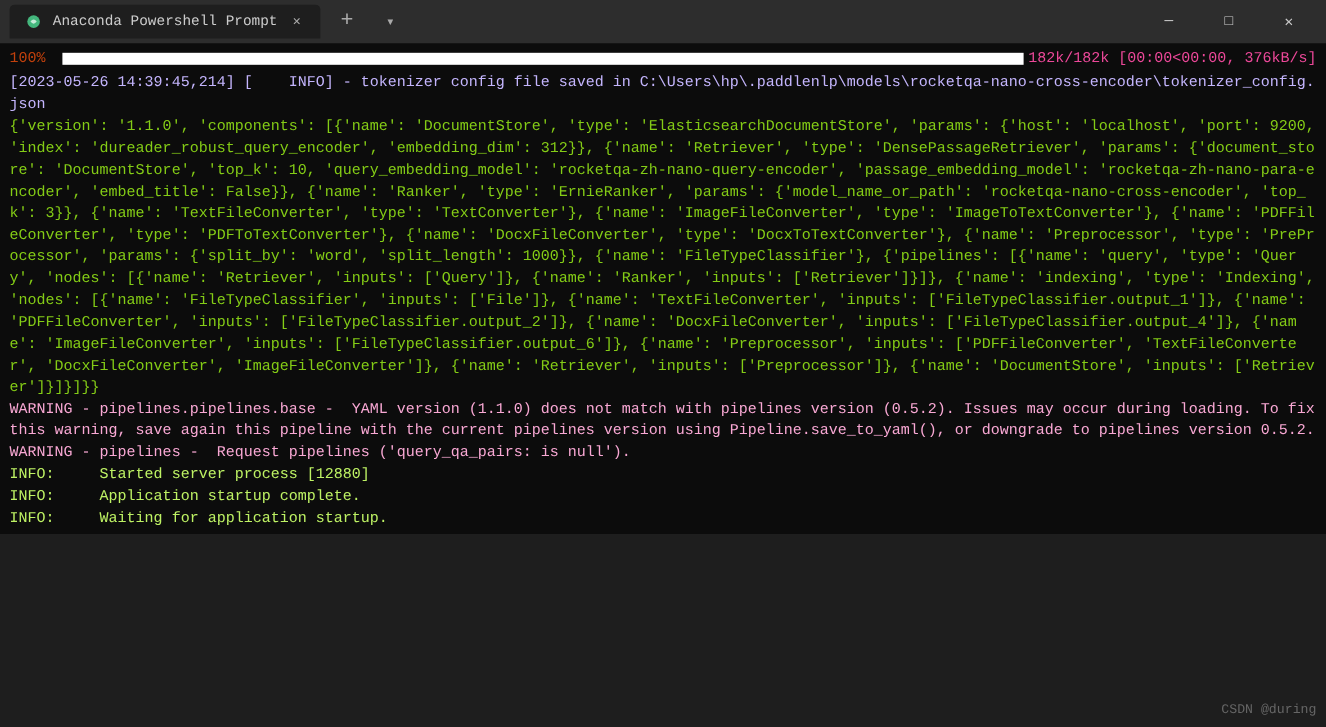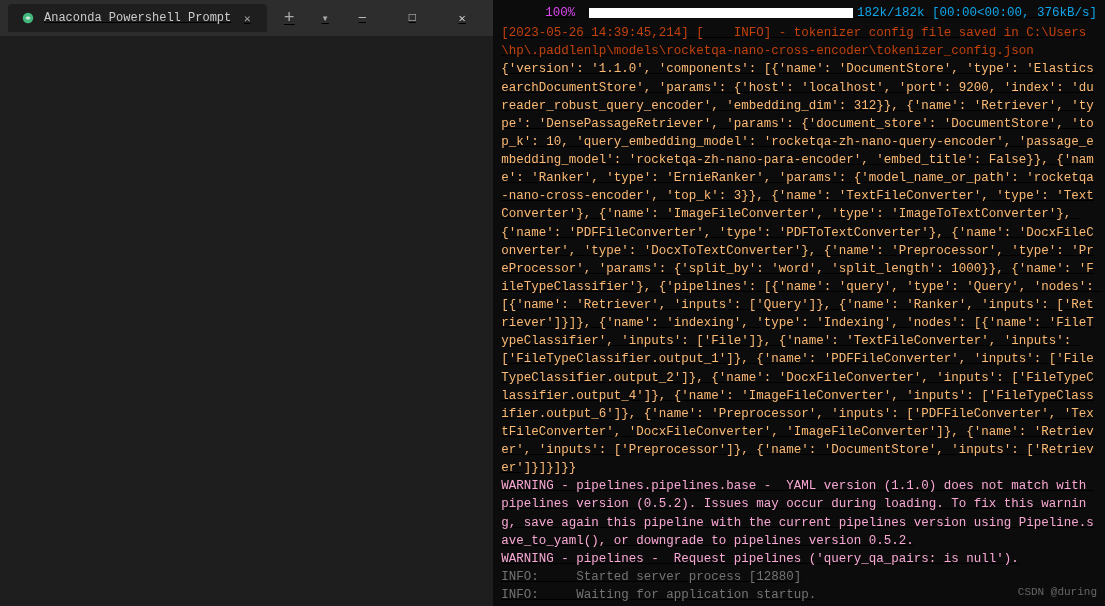--- a/index.html
+++ b/index.html
@@ -7,23 +7,22 @@
       width: 1105px;
       height: 606px;
       background: #1a1a1a;
       font-family: 'Consolas', 'Courier New', monospace;
       overflow: hidden;
     }
     .window {
       width: 1105px;
       height: 606px;
       display: flex;
-      flex-direction: row;
+      flex-direction: column;
       background: #1e1e1e;
-      text-decoration: underline;
     }
     .title-bar {
       background: #2d2d2d;
       height: 36px;
       display: flex;
       align-items: center;
       padding: 0 8px;
       flex-shrink: 0;
     }
     .title-bar-left {
@@ -111,44 +110,43 @@
       line-height: 1.45;
       color: #cccccc;
     }
     .progress-bar-line {
       display: flex;
       align-items: center;
       gap: 4px;
       margin-bottom: 2px;
     }
     .pct {
-      color: #d946ef;
+      color: #c2410c;
       min-width: 40px;
-      margin-left: 44px;
     }
     .progress-track {
       flex: 1;
       height: 10px;
       background: #555;
       position: relative;
     }
     .progress-fill {
       height: 100%;
       background: #ffffff;
       width: 100%;
     }
     .progress-info {
-      color: #0ea5e9;
+      color: #ec4899;
       min-width: 220px;
       text-align: right;
     }
     .line { display: block; white-space: pre-wrap; word-break: break-all; }
-    .cyan { color: #c2410c; }
-    .white { color: #fdba74; }
-    .green-info { color: #737373; }
+    .cyan { color: #c4b5fd; }
+    .white { color: #84cc16; }
+    .green-info { color: #bef264; }
     .yellow { color: #f9a8d4; }
     .watermark {
       position: absolute;
       bottom: 8px;
       right: 8px;
       color: #666;
       font-size: 11px;
     }
     .term-wrap {
       position: relative;
@@ -193,19 +191,19 @@
         </div>
         <span class="progress-info">182k/182k [00:00&lt;00:00, 376kB/s]</span>
       </div>
 
       <div id="terminal-lines">
           <span class="line cyan">[2023-05-26 14:39:45,214] [    INFO] - tokenizer config file saved in C:\Users\hp\.paddlenlp\models\rocketqa-nano-cross-encoder\tokenizer_config.json</span>
           <span class="line white">{'version': '1.1.0', 'components': [{'name': 'DocumentStore', 'type': 'ElasticsearchDocumentStore', 'params': {'host': 'localhost', 'port': 9200, 'index': 'dureader_robust_query_encoder', 'embedding_dim': 312}}, {'name': 'Retriever', 'type': 'DensePassageRetriever', 'params': {'document_store': 'DocumentStore', 'top_k': 10, 'query_embedding_model': 'rocketqa-zh-nano-query-encoder', 'passage_embedding_model': 'rocketqa-zh-nano-para-encoder', 'embed_title': False}}, {'name': 'Ranker', 'type': 'ErnieRanker', 'params': {'model_name_or_path': 'rocketqa-nano-cross-encoder', 'top_k': 3}}, {'name': 'TextFileConverter', 'type': 'TextConverter'}, {'name': 'ImageFileConverter', 'type': 'ImageToTextConverter'}, {'name': 'PDFFileConverter', 'type': 'PDFToTextConverter'}, {'name': 'DocxFileConverter', 'type': 'DocxToTextConverter'}, {'name': 'Preprocessor', 'type': 'PreProcessor', 'params': {'split_by': 'word', 'split_length': 1000}}, {'name': 'FileTypeClassifier'}, {'pipelines': [{'name': 'query', 'type': 'Query', 'nodes': [{'name': 'Retriever', 'inputs': ['Query']}, {'name': 'Ranker', 'inputs': ['Retriever']}]}, {'name': 'indexing', 'type': 'Indexing', 'nodes': [{'name': 'FileTypeClassifier', 'inputs': ['File']}, {'name': 'TextFileConverter', 'inputs': ['FileTypeClassifier.output_1']}, {'name': 'PDFFileConverter', 'inputs': ['FileTypeClassifier.output_2']}, {'name': 'DocxFileConverter', 'inputs': ['FileTypeClassifier.output_4']}, {'name': 'ImageFileConverter', 'inputs': ['FileTypeClassifier.output_6']}, {'name': 'Preprocessor', 'inputs': ['PDFFileConverter', 'TextFileConverter', 'DocxFileConverter', 'ImageFileConverter']}, {'name': 'Retriever', 'inputs': ['Preprocessor']}, {'name': 'DocumentStore', 'inputs': ['Retriever']}]}]}}</span>
           <span class="line yellow">WARNING - pipelines.pipelines.base -  YAML version (1.1.0) does not match with pipelines version (0.5.2). Issues may occur during loading. To fix this warning, save again this pipeline with the current pipelines version using Pipeline.save_to_yaml(), or downgrade to pipelines version 0.5.2.</span>
           <span class="line yellow">WARNING - pipelines -  Request pipelines ('query_qa_pairs: is null').</span>
           <span class="line green-info">INFO:     Started server process [12880]</span>
+          <span class="line green-info">INFO:     Application startup complete.</span>
           <span class="line green-info">INFO:     Waiting for application startup.</span>
-          <span class="line green-info">INFO:     Application startup complete.</span>
         </div>
     </div>
     <div class="watermark">CSDN @during</div>
   </div>
 </div>
 
 </body></html>

